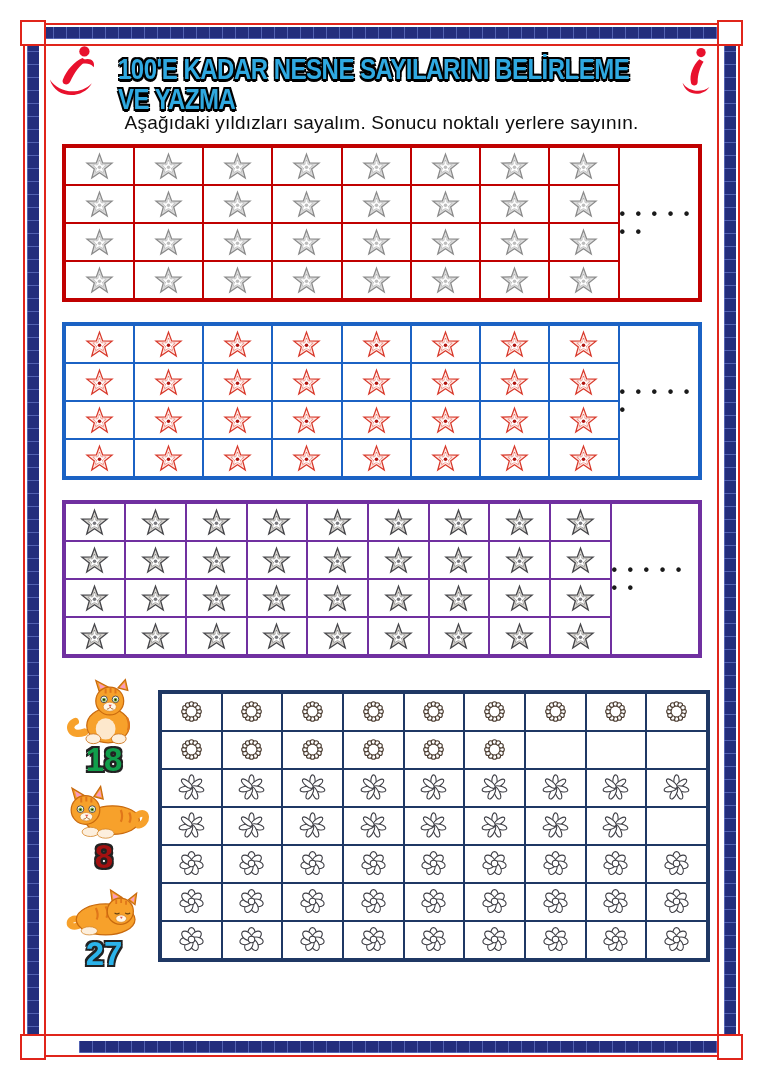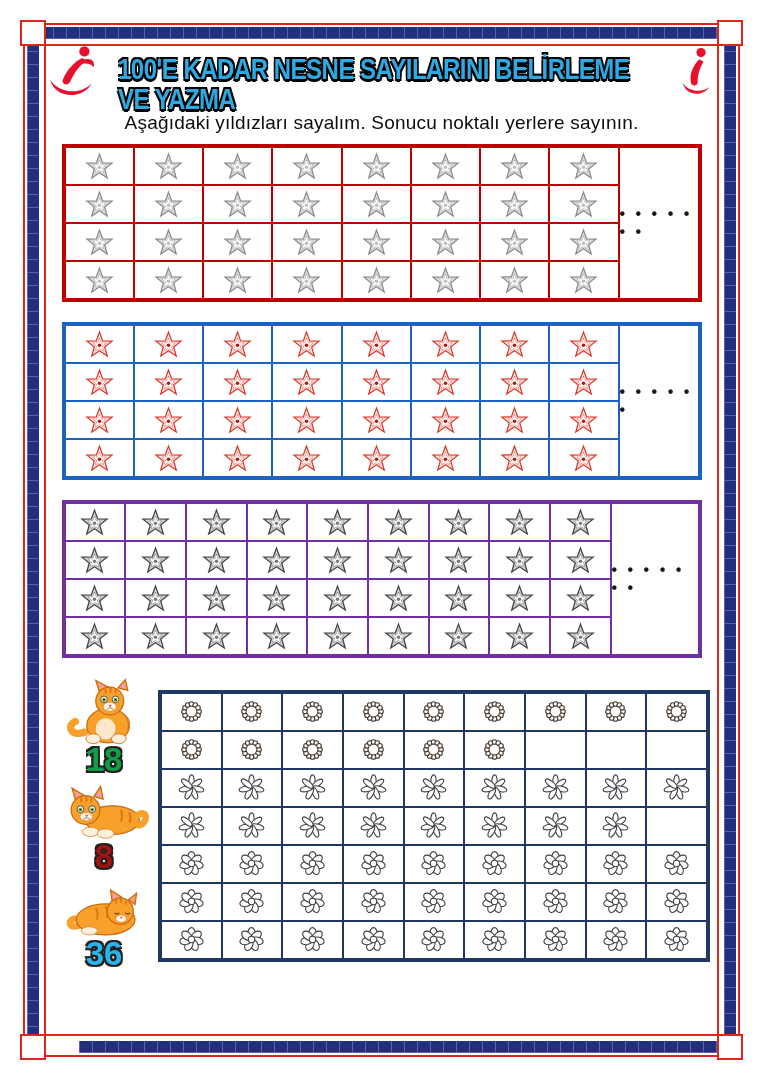--- a/index.html
+++ b/index.html
@@ -925,21 +925,21 @@
       <div class="cat-block">
         <svg class="cat-figure" viewBox="0 0 100 76" width="94" height="64">
             <use class="cat-use" href="#cat-lying"></use>
           </svg>
         <div class="cat-number" style="color: rgb(163, 17, 17);">8</div>
       </div>
       <div class="cat-block">
         <svg class="cat-figure" viewBox="0 0 100 76" width="94" height="62">
             <use class="cat-use" href="#cat-sleeping"></use>
           </svg>
-        <div class="cat-number" style="color: rgb(43, 179, 234);">36</div>
+        <div class="cat-number" style="color: rgb(43, 179, 234);">27</div>
       </div>
     </div>
     <div class="flower-grid" style="border-color: rgb(31, 56, 100); grid-template-columns: repeat(9, 1fr);">
         <div class="fcell" style="border-color: rgb(31, 56, 100);">
           <svg class="flower" viewBox="0 0 34 34">
             <use href="#sym-wreath"></use>
           </svg>
         </div>
         <div class="fcell" style="border-color: rgb(31, 56, 100);">
           <svg class="flower" viewBox="0 0 34 34">

